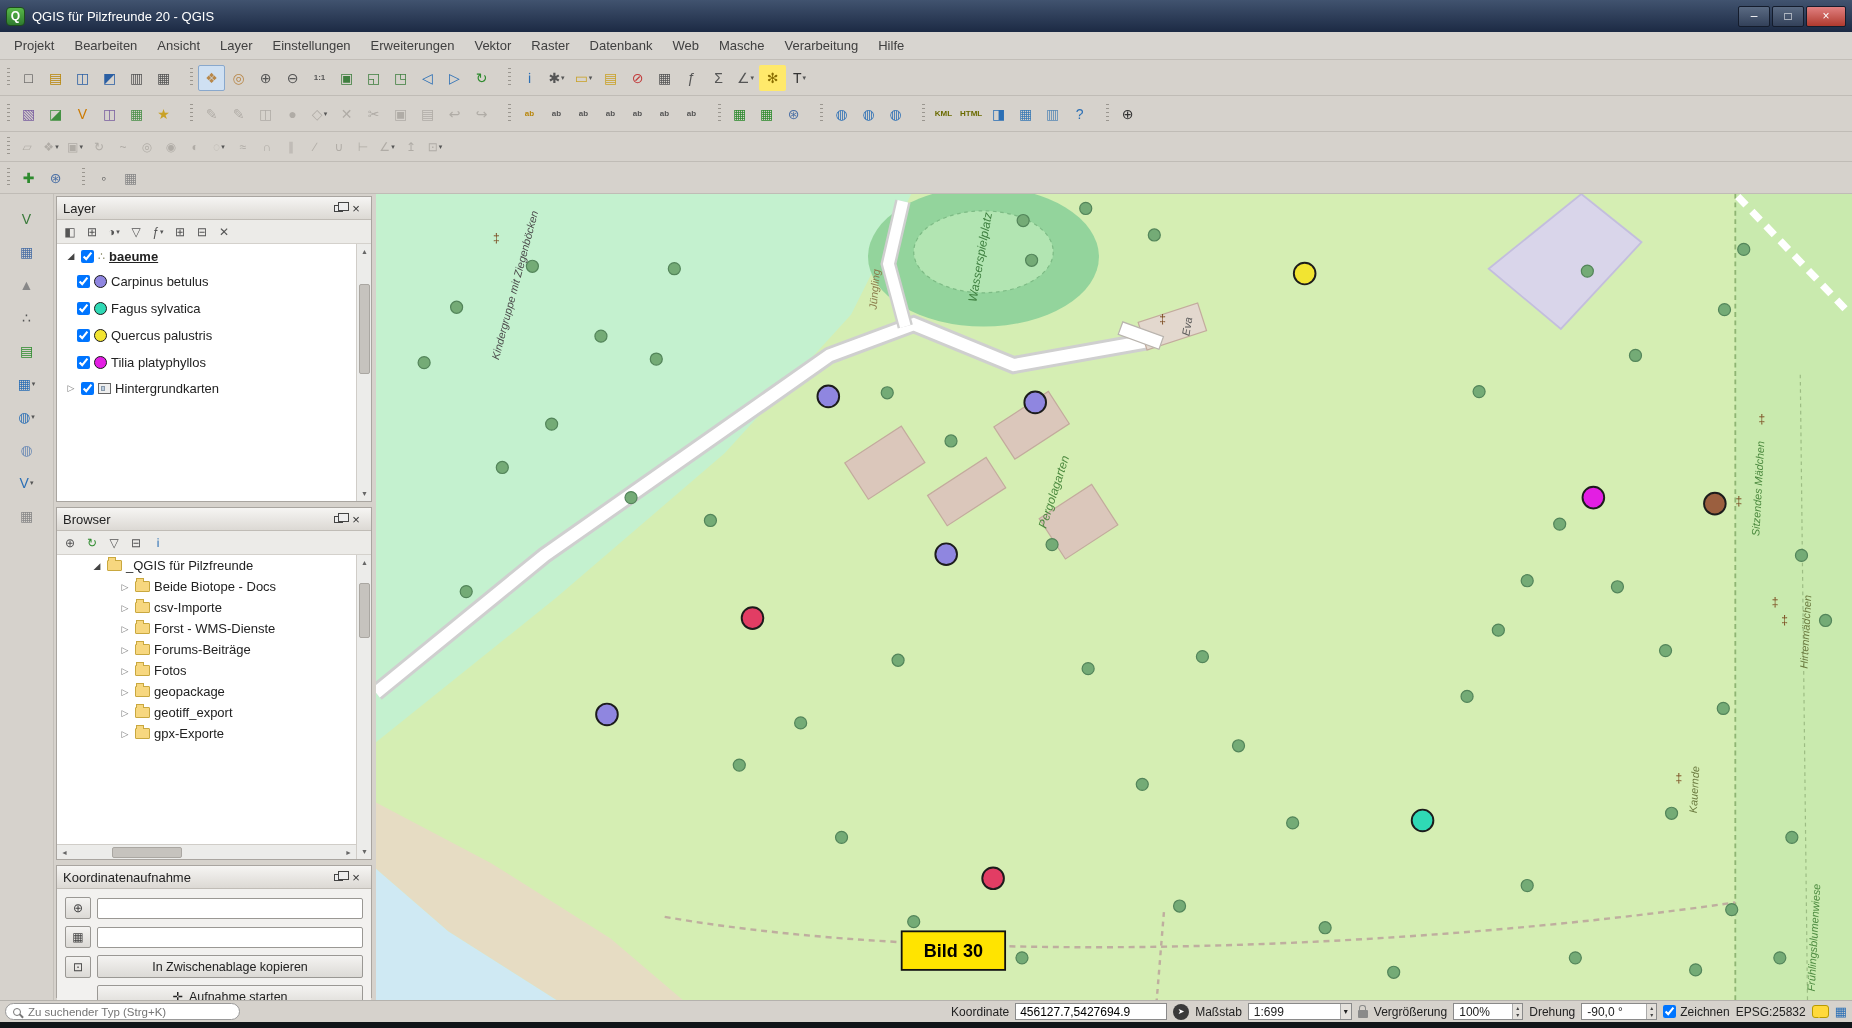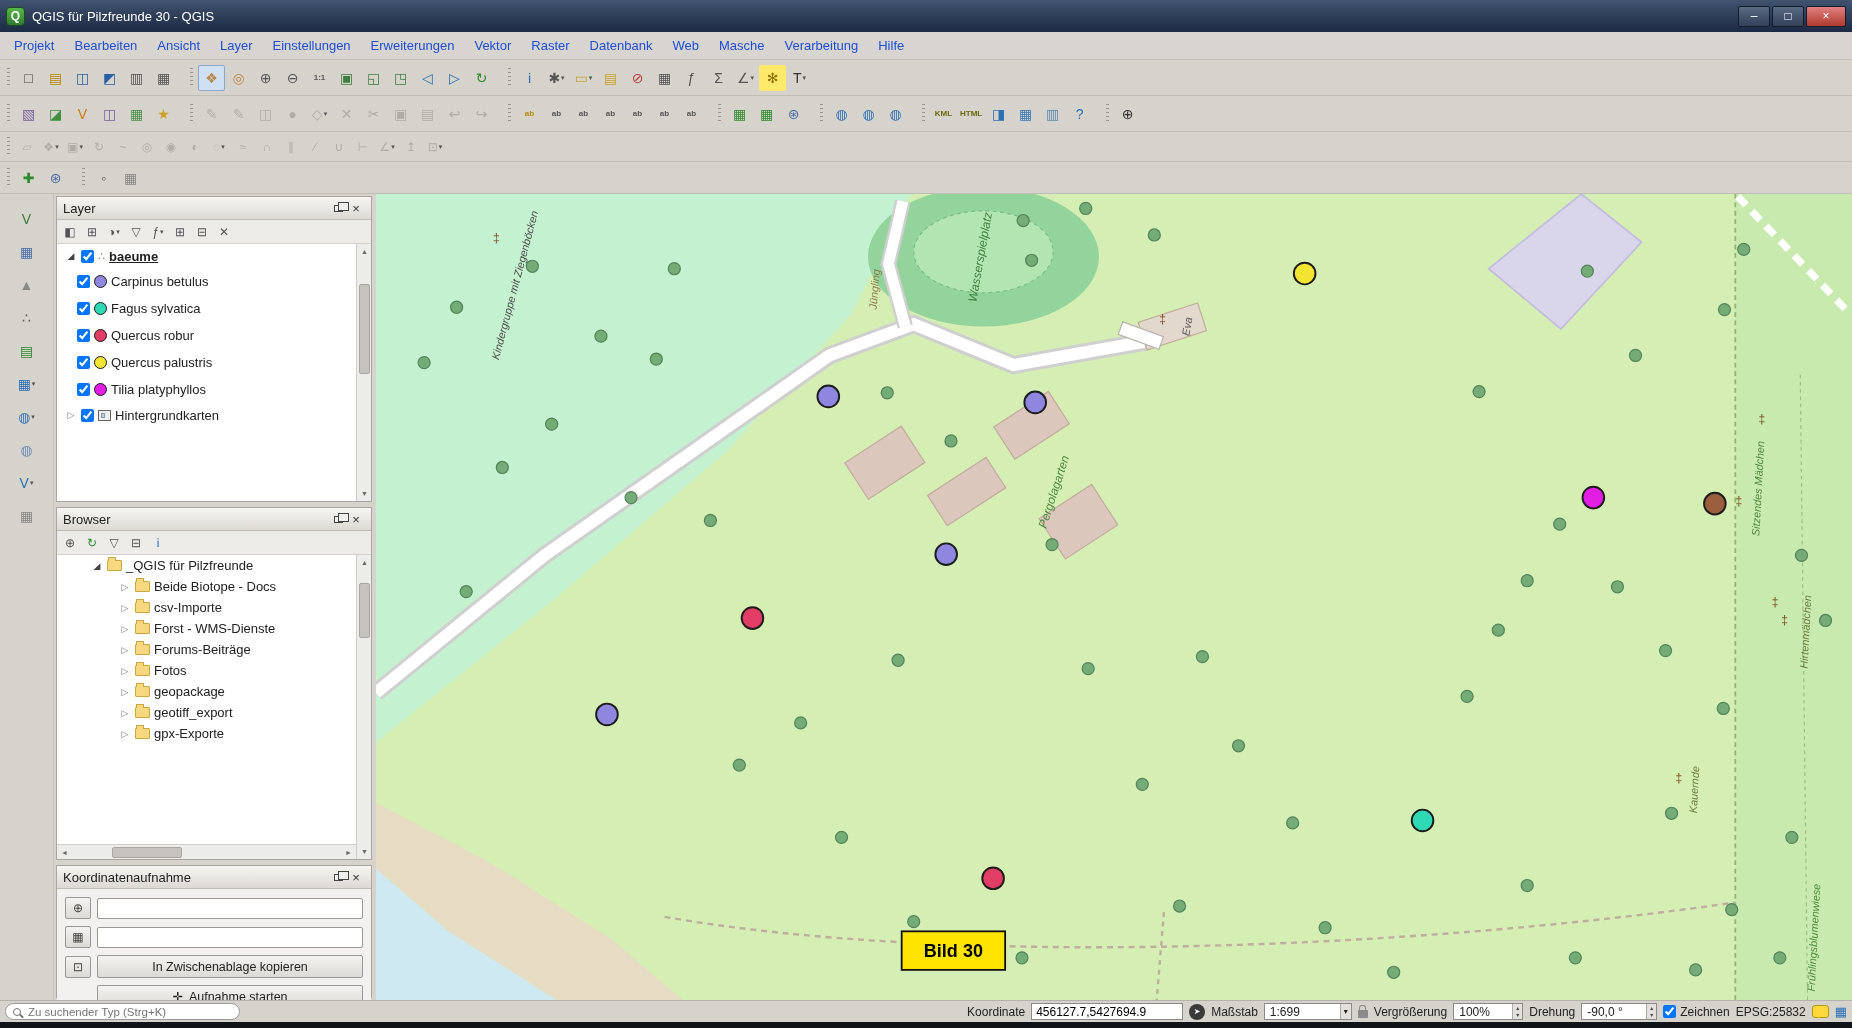--- a/index.html
+++ b/index.html
@@ -7,21 +7,21 @@
   .app{width:1852px;height:1028px;display:flex;flex-direction:column;font-family:"Liberation Sans",sans-serif;font-size:13px;color:#222;background:#d6d2cc;overflow:hidden;}
   
   .titlebar{height:32px;background:linear-gradient(#41536f,#1c2a44);display:flex;align-items:center;padding:0 6px;color:#fff;flex:0 0 auto;}
   .appicon{width:19px;height:19px;background:linear-gradient(#58b948,#2f7a2f);border-radius:4px;display:flex;align-items:center;justify-content:center;font-weight:bold;font-size:12px;color:#fff;margin-right:7px;border:1px solid #1d4d1d;}
   .title-text{font-size:13px;}
   .winbtns{margin-left:auto;display:flex;gap:2px;}
   .winbtn{width:32px;height:21px;display:flex;align-items:center;justify-content:center;background:linear-gradient(#5a6a82,#33415a);border:1px solid #141c2c;color:#fff;border-radius:2px;font-size:12px;line-height:1;}
   .winbtn.close{background:linear-gradient(#e08080,#b03a2e);width:40px;}
   
   .menubar{height:28px;display:flex;align-items:center;background:#d8d5d0;border-bottom:1px solid #c2beb8;padding:0 4px;flex:0 0 auto;}
-  .menu-item{padding:4px 10px;color:#1d4ed8;}
+  .menu-item{padding:4px 10px;color:#404040;}
   
   .tbrow{display:flex;align-items:center;background:#d6d2cc;border-bottom:1px solid #c0bcb6;padding:0 2px;flex:0 0 auto;}
   .tbrow.r1{height:36px;} .tbrow.r2{height:36px;} .tbrow.r3{height:30px;} .tbrow.r4{height:32px;}
   .tbgroup{display:flex;align-items:center;margin-right:8px;}
   .tbhandle{width:3px;height:20px;margin:0 5px;background-image:repeating-linear-gradient(180deg,#9a968f 0 1.5px,transparent 1.5px 4px);}
   .tbtn{min-width:27px;height:26px;display:flex;align-items:center;justify-content:center;border:1px solid transparent;border-radius:2px;padding:0 2px;}
   .tbtn .glyph{font-size:14px;line-height:1;color:#444;}
   .tbtn .glyph.small{font-size:8px;font-weight:bold;letter-spacing:0;}
   .tbtn.disabled .glyph{color:#b0aca6 !important;}
   .tbtn.active{background:#cfe0f2;border-color:#89a8cc;}
@@ -97,21 +97,21 @@
   .sb-grid{color:#2b6fb5;font-size:13px;}
   .bottomstrip{height:6px;background:#101418;flex:0 0 auto;}
 </style>
 </head>
 <body>
 
 <div class="app">
 
   <div class="titlebar">
     <div class="appicon">Q</div>
-    <span class="title-text">QGIS für Pilzfreunde 30 - QGIS</span>
+    <span class="title-text">QGIS für Pilzfreunde 20 - QGIS</span>
     <div class="winbtns">
       <div class="winbtn">–</div>
       <div class="winbtn">□</div>
       <div class="winbtn close">×</div>
     </div>
   </div>
 
   <div class="menubar" id="menubar">
       <div class="menu-item">Projekt</div>
       <div class="menu-item">Bearbeiten</div>
@@ -535,25 +535,20 @@
             <div id="layer-items">
                 <div class="tree-row legend-row">
                   <input type="checkbox" class="cb" checked="" style="">
                   <span class="swatch" style="background: rgb(143, 134, 224);"></span>
                   <span>Carpinus betulus</span>
                 </div>
                 <div class="tree-row legend-row">
                   <input type="checkbox" class="cb" checked="" style="">
                   <span class="swatch" style="background: rgb(47, 217, 181);"></span>
                   <span>Fagus sylvatica</span>
-                </div>
-                <div class="tree-row legend-row">
-                  <input type="checkbox" class="cb" checked="" style="">
-                  <span class="swatch" style="background: rgb(226, 61, 100);"></span>
-                  <span>Quercus robur</span>
                 </div>
                 <div class="tree-row legend-row">
                   <input type="checkbox" class="cb" checked="" style="">
                   <span class="swatch" style="background: rgb(242, 228, 49);"></span>
                   <span>Quercus palustris</span>
                 </div>
                 <div class="tree-row legend-row">
                   <input type="checkbox" class="cb" checked="" style="">
                   <span class="swatch" style="background: rgb(227, 30, 227);"></span>
                   <span>Tilia platyphyllos</span>
@@ -828,21 +823,21 @@
   <div class="statusbar">
     <div class="locator">
       <span class="mag"></span>
       <input class="locator-input" placeholder="Zu suchender Typ (Strg+K)" style="">
     </div>
     <div class="sb-right">
       <span class="sb-label">Koordinate</span>
       <input class="sb-input" style="width: 152px;" value="456127.7,5427694.9">
       <span class="extent-ic">➤</span>
       <span class="sb-label">Maßstab</span>
-      <div class="sb-combo" style="width:88px">
+      <div class="sb-combo" style="width:104px">
         <span style="flex:1">1:699</span>
         <span class="dd">▾</span>
       </div>
       <span class="lock"></span>
       <span class="sb-label">Vergrößerung</span>
       <div class="sb-spin" style="width:70px">
         <span style="flex:1">100%</span>
         <span class="spin">
             <i>▴</i>
             <i>▾</i>

